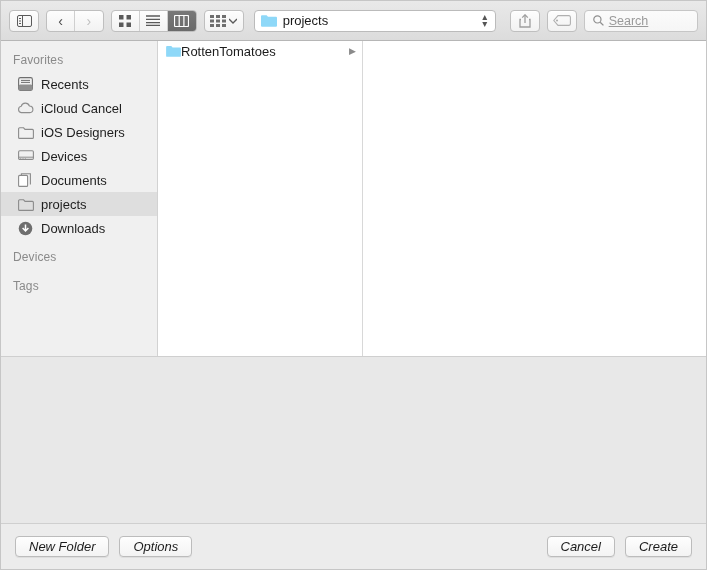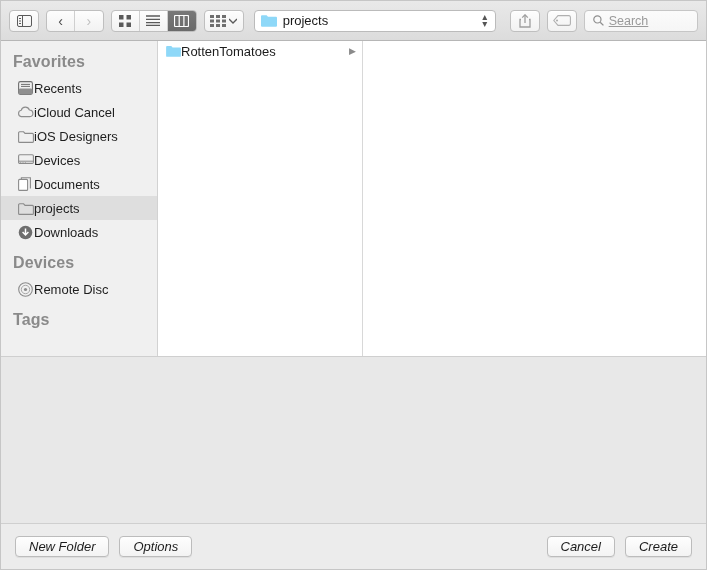--- a/index.html
+++ b/index.html
@@ -80,25 +80,25 @@
   .search .ph { font-size: 12.5px; color: #9a9a9a; text-decoration: underline; }
 
   
   .body { display: flex; height: 315px; min-height:315px; background: #fff; }
   .sidebar {
     width: 157px; min-width:157px; background: #f0f0f0;
     border-right: 1px solid #d2d2d2;
     padding-top: 8px; overflow: hidden;
   }
   .sb-header {
-    font-size: 16px; color: #8a8a8a; font-weight: bold;
+    font-size: 12px; color: #8a8a8a; font-weight: normal;
     padding: 4px 0 5px 12px; letter-spacing: .1px;
   }
   .sb-item {
-    display: flex; align-items: center; gap: 0;
+    display: flex; align-items: center; gap: 7px;
     height: 24px; padding-left: 16px;
     font-size: 13px; color: #1e1e1e;
   }
   .sb-item.selected { background: #dedede; }
   .sb-ico { width: 17px; height: 16px; display:flex; align-items:center;
     justify-content:center; flex:0 0 17px; }
 
   .col {
     border-right: 1px solid #d8d8d8;
     background: #ffffff;
@@ -335,30 +335,20 @@
           <svg width="15" height="15" viewBox="0 0 15 15">
             <circle cx="7.5" cy="7.5" r="6.8" fill="#6e6e6e"></circle>
             <path d="M7.5 3.4 L7.5 9.6 M4.6 7 L7.5 10 L10.4 7" fill="none" stroke="#ffffff" stroke-width="1.5"></path>
           </svg>
         </span>
         <span>Downloads</span>
       </div>
 
       <div class="sb-header" style="padding-top:10px;">Devices</div>
 
-      <div class="sb-item">
-        <span class="sb-ico">
-          <svg width="15" height="15" viewBox="0 0 15 15">
-            <circle cx="7.5" cy="7.5" r="6.8" fill="none" stroke="#8b8b8b" stroke-width="1.1"></circle>
-            <circle cx="7.5" cy="7.5" r="4.2" fill="none" stroke="#a8a8a8" stroke-width="1"></circle>
-            <circle cx="7.5" cy="7.5" r="1.6" fill="#8b8b8b"></circle>
-          </svg>
-        </span>
-        <span>Remote Disc</span>
-      </div>
 
       <div class="sb-header" style="padding-top:10px;">Tags</div>
     </div>
 
     <div class="col col-1">
       <div class="row-item">
         <span>
           <svg width="15" height="12" viewBox="0 0 16 13">
             <path d="M0 2.2 A1 1 0 0 1 1 1.2 L5.6 1.2 L7 2.8 L15 2.8 A1 1 0 0 1 16 3.8 L16 11.8 A1 1 0 0 1 15 12.8 L1 12.8 A1 1 0 0 1 0 11.8 Z" fill="#8ed8f8"></path>
           </svg>

